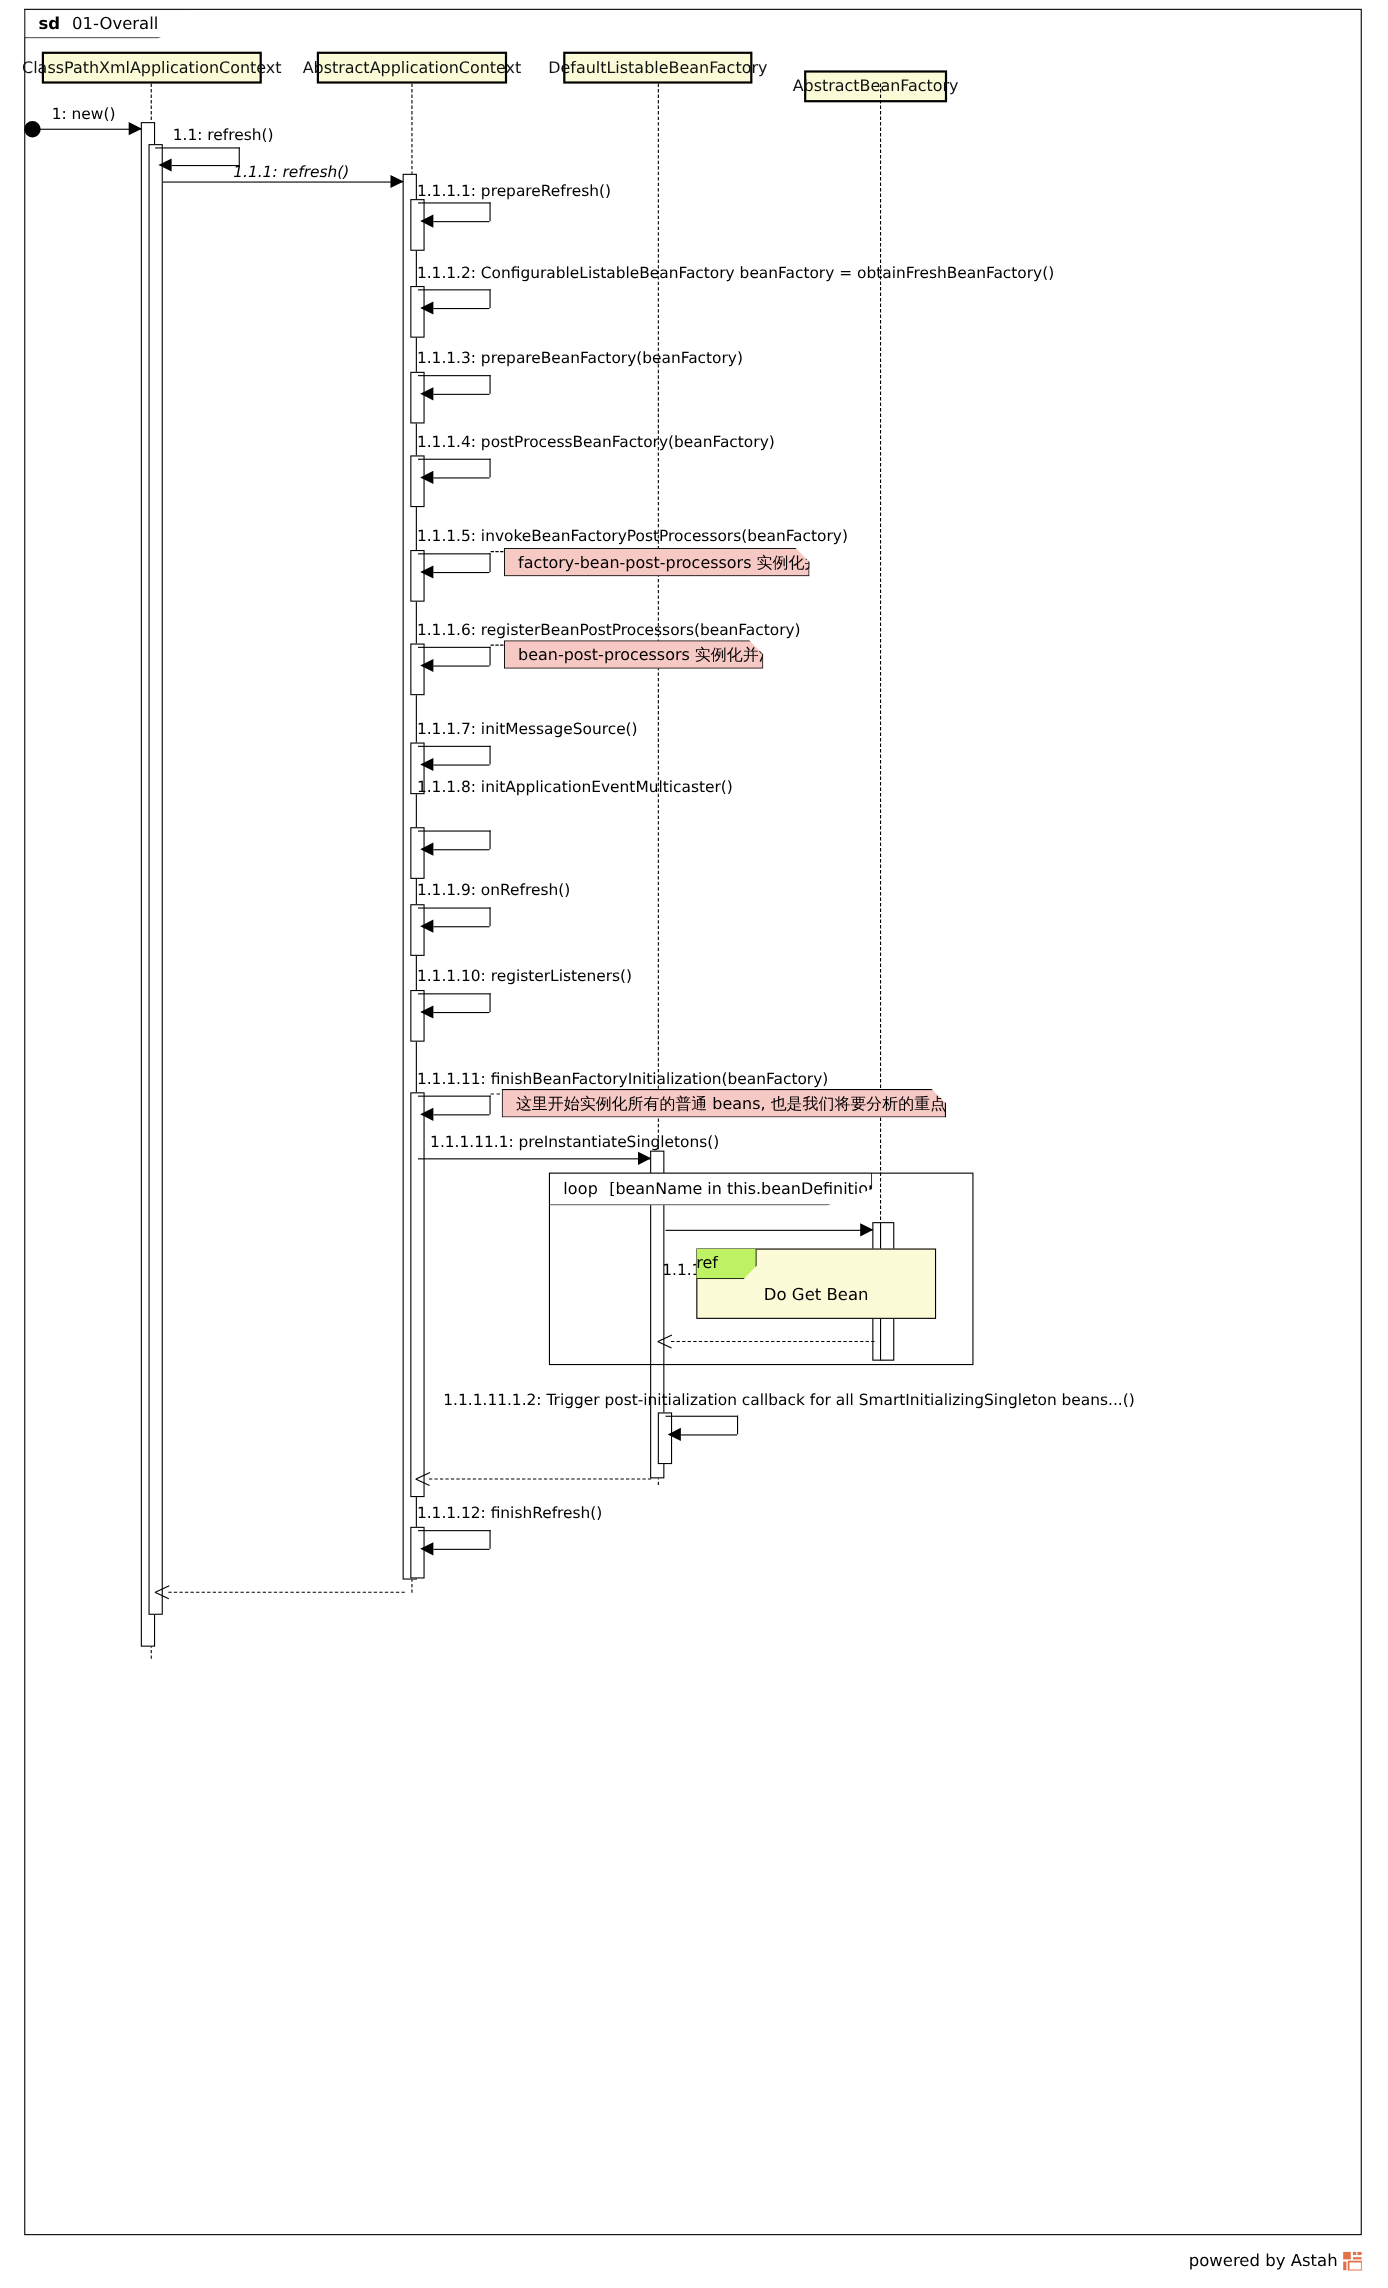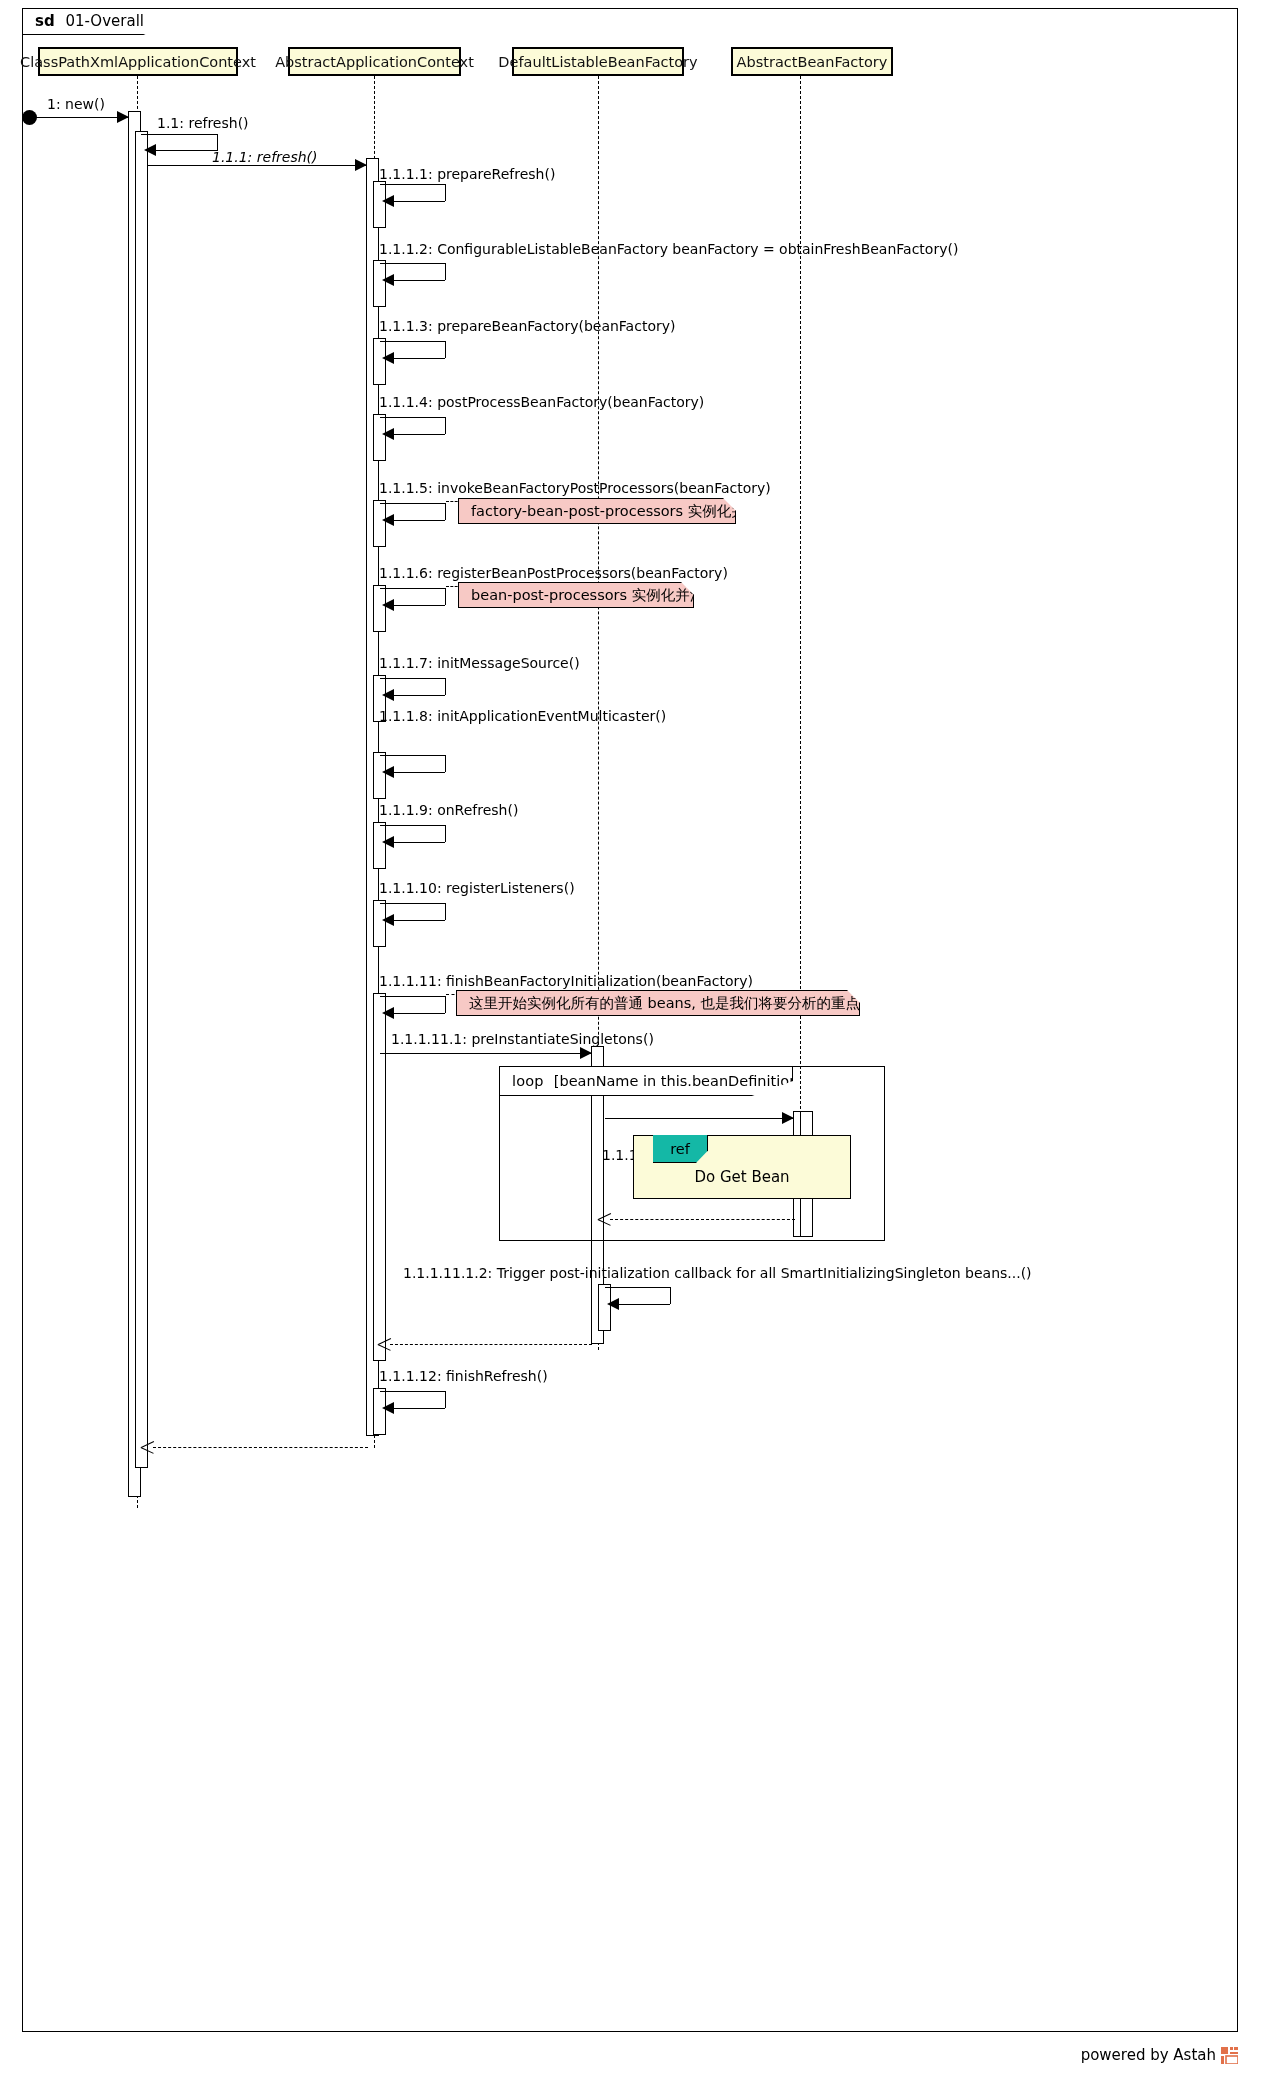--- a/index.html
+++ b/index.html
@@ -41,23 +41,23 @@
 
   
   .frag{position:absolute;border:1.4px solid #000;box-sizing:border-box;background:transparent;}
   .frag-tab{position:absolute;border:1.4px solid #000;box-sizing:border-box;background:#fff;height:30px;
     display:flex;align-items:center;padding:0 22px 0 12px;font-size:14.5px;white-space:nowrap;
     clip-path:polygon(0 0,100% 0,100% 50%,86% 100%,0 100%);}
   .frag-tab .g{letter-spacing:.2px;}
 
   
   .refbox{position:absolute;background:#fcfbd8;border:1.3px solid #000;box-sizing:border-box;}
-  .refbox-tab{position:absolute;background:#14b8a6;border:1.3px solid #000;border-top:none;border-left:none;
-    box-sizing:border-box;height:28px;width:55px;display:flex;align-items:center;justify-content:center;
-    font-size:14.5px;clip-path:polygon(0 0,100% 0,100% 55%,78% 100%,0 100%);margin-left:20px;}
+  .refbox-tab{position:absolute;background:#bef264;border:1.3px solid #000;border-top:none;border-left:none;
+    box-sizing:border-box;height:28px;width:55px;display:flex;align-items:center;
+    font-size:14.5px;clip-path:polygon(0 0,100% 0,100% 55%,78% 100%,0 100%);}
   .refbox-title{position:absolute;width:100%;text-align:center;font-size:15px;color:#000;}
 
   
   .wm{position:absolute;color:#b9b9b9;font-size:21px;white-space:nowrap;
       transform-origin:left top;opacity:.75;font-family:"DejaVu Sans","Liberation Sans",sans-serif;}
 
   
   #footer{position:absolute;right:24px;top:2046px;font-size:15px;color:#000000;display:flex;align-items:center;gap:5px;}
   #astah-logo{display:inline-block;width:17px;height:17px;position:relative;}
 </style>
@@ -82,21 +82,21 @@
 
   <div class="ll-head" style="left:38px;top:47px;width:200px;text-align:right;">
     <span>ClassPathXmlApplicationContext</span>
   </div>
   <div class="ll-head" style="left:288px;top:47px;width:173px;">
     <span>AbstractApplicationContext</span>
   </div>
   <div class="ll-head" style="left:512px;top:47px;width:172px;">
     <span>DefaultListableBeanFactory</span>
   </div>
-  <div class="ll-head" style="left:731px;top:47px;width:162px;">
+  <div class="ll-head" style="left:731px;top:64px;width:130px;">
     <span>AbstractBeanFactory</span>
   </div>
 
   <div class="ll-line" style="left:137px;top:76px;height:1432px;"></div>
   <div class="ll-line" style="left:374px;top:76px;height:1372px;"></div>
   <div class="ll-line" style="left:598px;top:76px;height:1274px;"></div>
   <div class="ll-line" style="left:800px;top:76px;height:1148px;"></div>
 
   <div class="ll-act" style="left:128px;top:111px;height:1386px;"></div>
 

